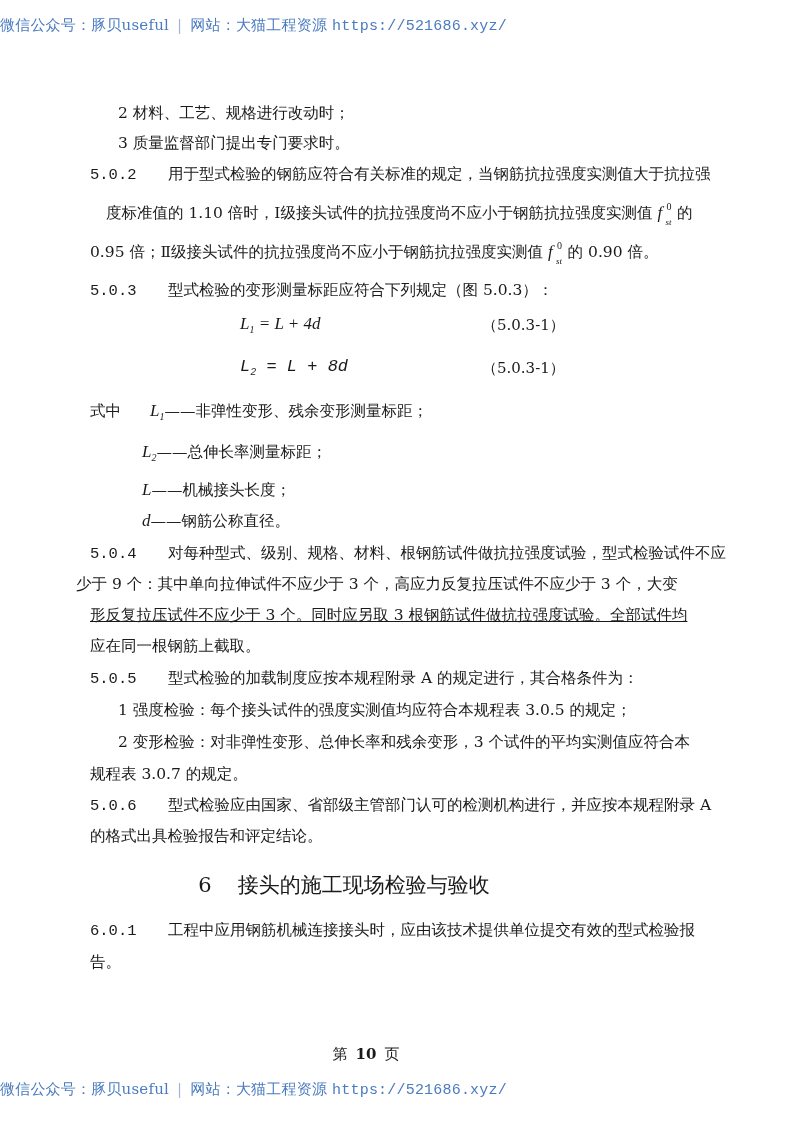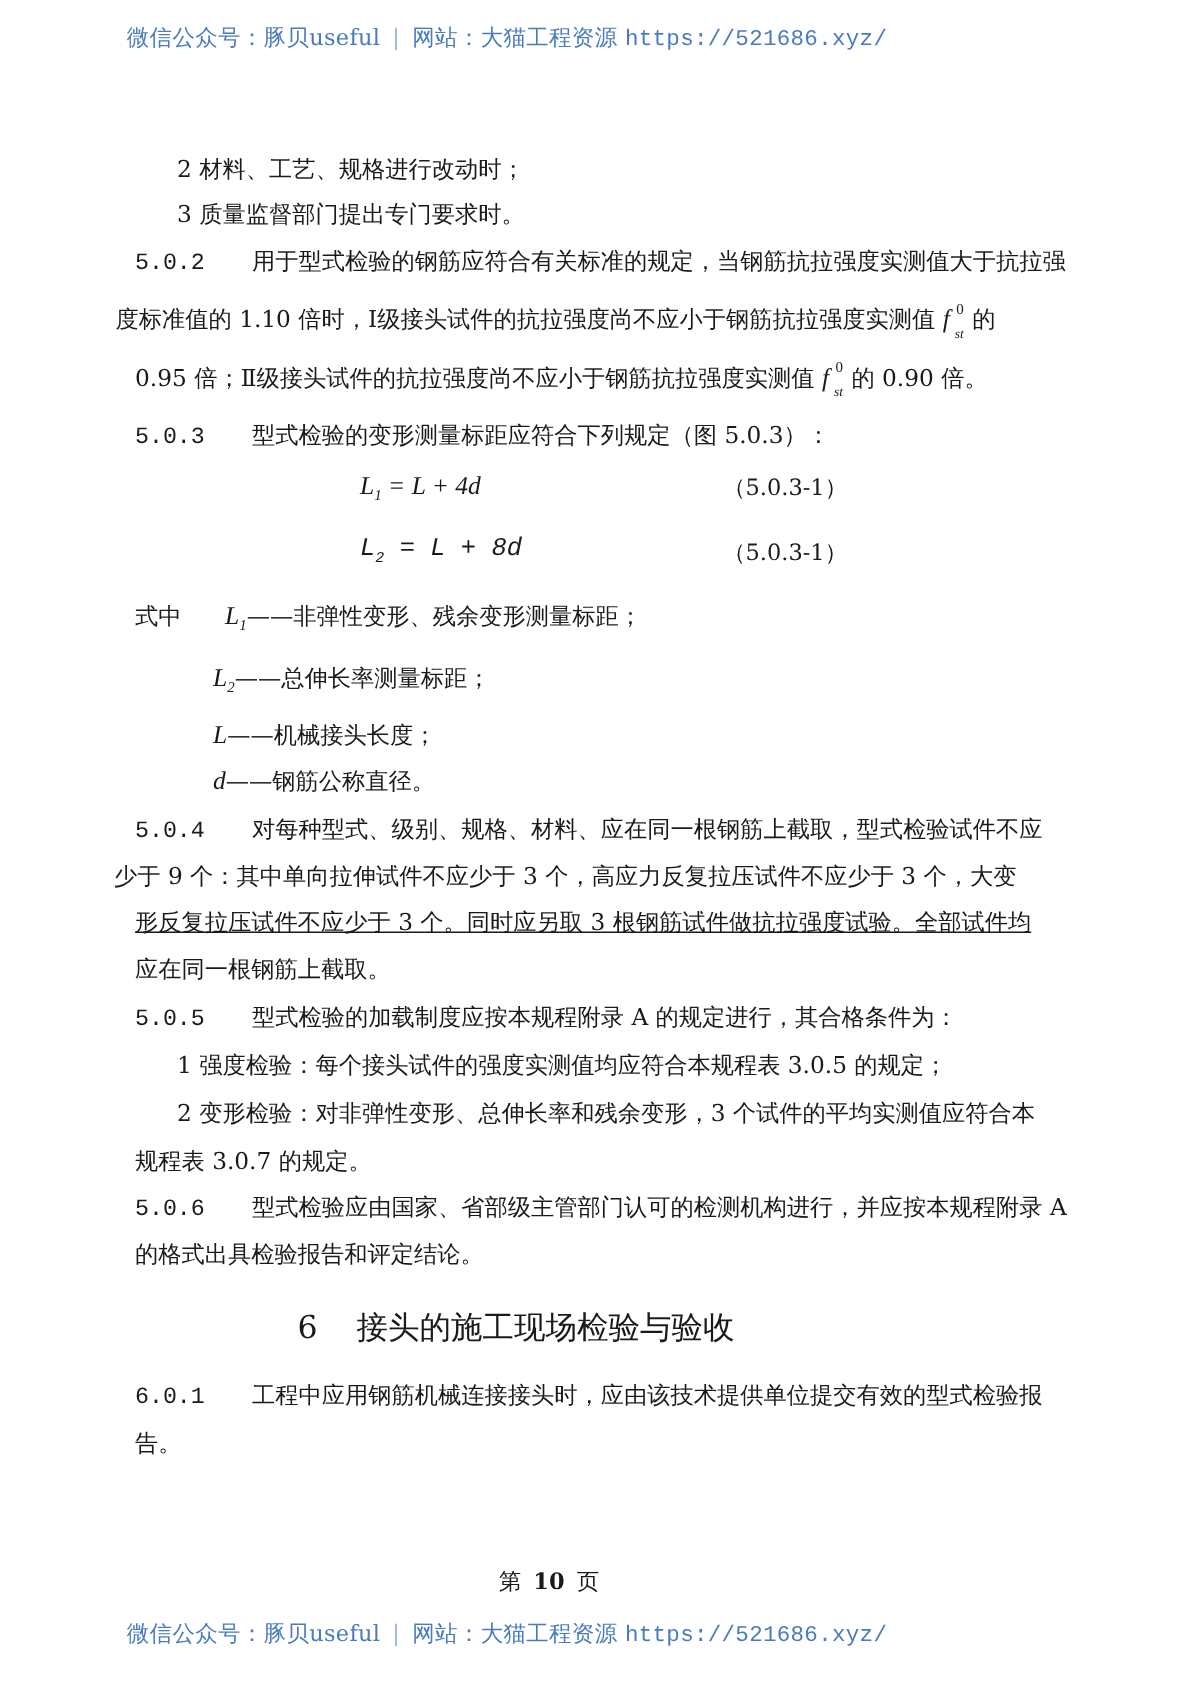--- a/index.html
+++ b/index.html
@@ -2,21 +2,21 @@
 <html><head>
 <meta charset="utf-8">
 <style>
   html, body { margin: 0; padding: 0; background: #ffffff; }
   body {
     width: 800px; height: 1132px; position: relative; overflow: hidden;
     font-family: "DejaVu Serif", "Liberation Serif", serif;
     color: #1a1a1a;
   }
   .watermark {
-    position: absolute; left: 0; width: 676px; text-align: center;
+    position: absolute; left: 0; width: 676px; 
     font-size: 15px; color: #4a7bbf; letter-spacing: 0.2px;
     font-family: "DejaVu Serif", "Liberation Serif", serif;
   }
   .watermark .sep { color: #9db5d8; margin: 0 8px; }
   .watermark .url { font-family: "Liberation Mono", "DejaVu Sans Mono", monospace; }
   .wm-top { top: 16px; }
   .wm-bot { top: 1080px; }
 
   .line {
     position: absolute; font-size: 15.5px; white-space: nowrap; line-height: 20px;
@@ -47,21 +47,21 @@
   <span>材料、工艺、规格进行改动时；</span>
 </div>
 <div class="line" style="top:133px; left:118px;">
   <span>3</span>
   <span>质量监督部门提出专门要求时。</span>
 </div>
 
 <div class="line" style="top:164px; left:90px;">
   <span class="clause-num">5.0.2</span><span>用于型式检验的钢筋应符合有关标准的规定，当钢筋抗拉强度实测值大于抗拉强</span>
 </div>
-<div class="line" style="top:203px; left:77px;text-align:center;">
+<div class="line" style="top:203px; left:106px;text-align:center;">
   <span>度标准值的 1.10 倍时，Ⅰ级接头试件的抗拉强度尚不应小于钢筋抗拉强度实测值</span>
   <span class="sub-st"><span>f</span><span class="sup0">0</span><span class="subst">st</span></span>
   <span style="margin-left:10px;">的</span>
 </div>
 <div class="line" style="top:242px; left:90px;">
   <span>0.95 倍；Ⅱ级接头试件的抗拉强度尚不应小于钢筋抗拉强度实测值</span>
   <span class="sub-st"><span>f</span><span class="sup0">0</span><span class="subst">st</span></span>
   <span style="margin-left:10px;">的 0.90 倍。</span>
 </div>
 
@@ -85,21 +85,21 @@
   <span class="math">L</span><sub class="math" style="font-size:10px;">2</sub><span>——总伸长率测量标距；</span>
 </div>
 <div class="line" style="top:480px; left:142px;">
   <span class="math">L</span><span>——机械接头长度；</span>
 </div>
 <div class="line" style="top:511px; left:142px;">
   <span class="math">d</span><span>——钢筋公称直径。</span>
 </div>
 
 <div class="line" style="top:543px; left:90px;">
-  <span class="clause-num">5.0.4</span><span>对每种型式、级别、规格、材料、应在同一根钢筋上截取，型式检验试件不应</span>
+  <span class="clause-num">5.0.4</span><span>对每种型式、级别、规格、材料、根钢筋试件做抗拉强度试验，型式检验试件不应</span>
 </div>
 <div class="line" style="top:574px; left:76px;">少于 9 个：其中单向拉伸试件不应少于 3 个，高应力反复拉压试件不应少于 3 个，大变</div>
 <div class="line" style="top:605px; left:90px;text-decoration:underline;">形反复拉压试件不应少于 3 个。同时应另取 3 根钢筋试件做抗拉强度试验。全部试件均</div>
 <div class="line" style="top:636px; left:90px;">应在同一根钢筋上截取。</div>
 
 <div class="line" style="top:668px; left:90px;">
   <span class="clause-num">5.0.5</span><span>型式检验的加载制度应按本规程附录 A 的规定进行，其合格条件为：</span>
 </div>
 <div class="line" style="top:700px; left:118px;">1 强度检验：每个接头试件的强度实测值均应符合本规程表 3.0.5 的规定；</div>
 <div class="line" style="top:732px; left:118px;">2 变形检验：对非弹性变形、总伸长率和残余变形，3 个试件的平均实测值应符合本</div>

